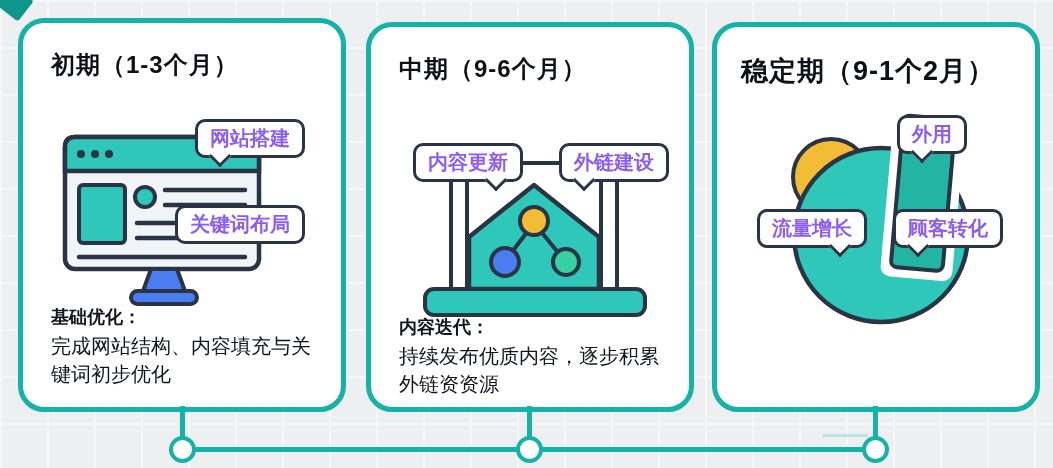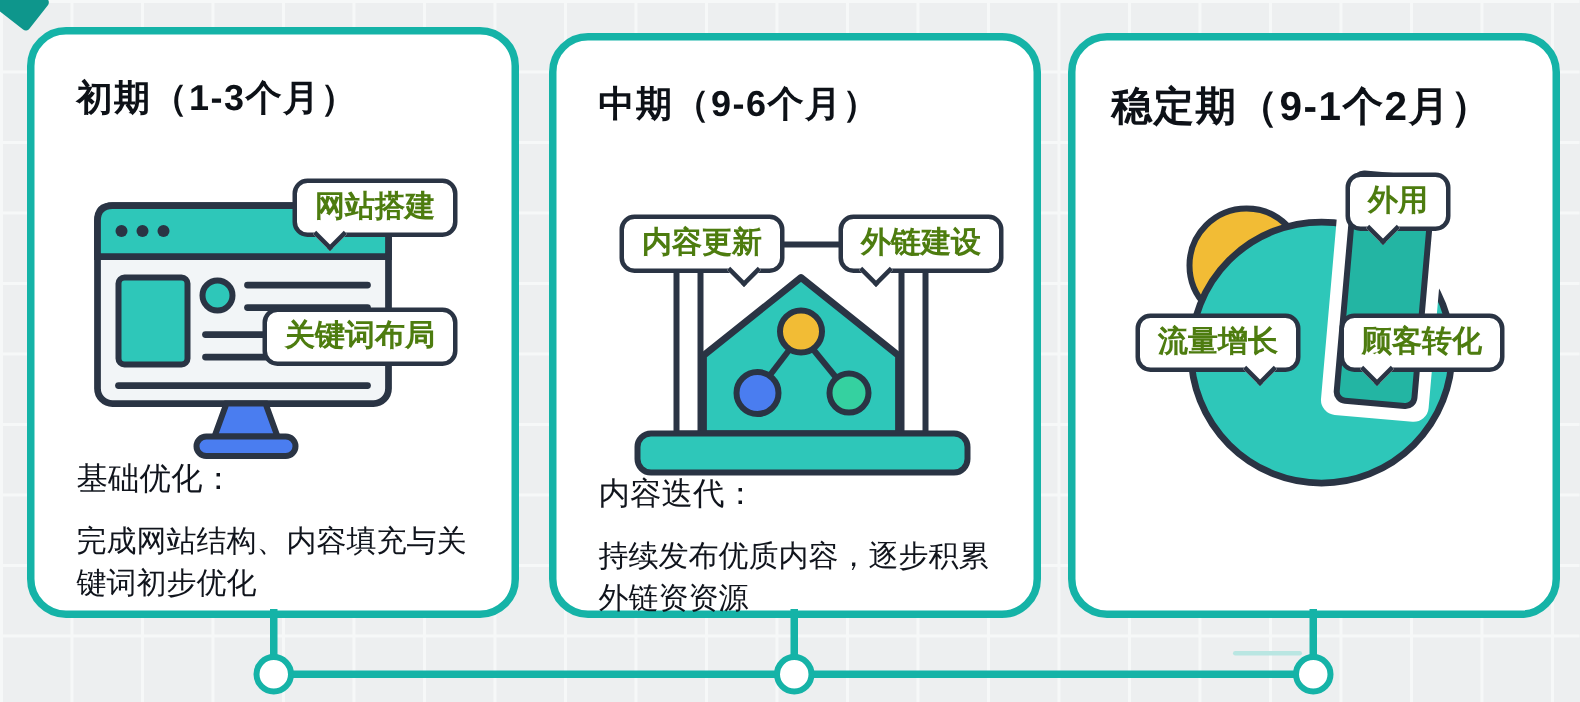--- a/index.html
+++ b/index.html
@@ -28,39 +28,39 @@
   #card-2{left:712px;top:22px;height:390px;}
   .card-title{
     position:absolute;left:28px;top:26px;font-size:24px;font-weight:800;
     color:#0d1117;letter-spacing:1px;white-space:nowrap;
   }
   #card-2 .card-title{font-size:27px;left:24px;}
   .illus{position:absolute;z-index:1;}
   .bubble{
     position:absolute;z-index:5;background:#ffffff;
     border:3px solid #2a3444;border-radius:10px;
-    padding:4px 12px;font-size:20px;font-weight:600;color:#4d7c0f;
+    padding:4px 12px;font-size:20px;font-weight:600;color:#8b5cf6;
     white-space:nowrap;line-height:1.25;
   }
   .bubble::after{
     content:"";position:absolute;width:13px;height:13px;background:#ffffff;
     border-right:3px solid #2a3444;border-bottom:3px solid #2a3444;
     transform:rotate(45deg);bottom:-9px;
   }
   .bubble.no-tail::after{display:none;}
   .bubble.tail-bl::after{left:14px;}
   .bubble.tail-br::after{right:16px;}
   .bubble-connector{
     position:absolute;z-index:4;height:3.5px;background:#2a3444;
   }
   .card-text{position:absolute;left:28px;z-index:6;color:#10141c;}
   #card-0 .card-text{top:282px;width:272px;}
   #card-1 .card-text{top:288px;width:272px;}
   #card-2 .card-text{top:288px;width:284px;}
-  .card-text .label{display:block;font-size:21px;font-weight:400;margin-bottom:15px;}
+  .card-text .label{display:block;font-size:18px;font-weight:700;margin-bottom:4px;}
   .card-text .desc{font-size:20px;font-weight:500;line-height:1.38;}
   
   .tl-line{position:absolute;left:182px;top:447px;width:694px;height:5px;background:#15b3a7;z-index:2;}
   .tl-stub{position:absolute;width:5px;top:406px;height:44px;background:#15b3a7;z-index:2;}
   .tl-node{
     position:absolute;top:436px;width:27px;height:27px;border-radius:50%;
     background:#ffffff;border:4.5px solid #15b3a7;box-sizing:border-box;z-index:3;
   }
   .tl-accent{position:absolute;left:822px;top:434px;width:46px;height:3px;background:#b9e6e2;border-radius:2px;z-index:2;}
 </style>

